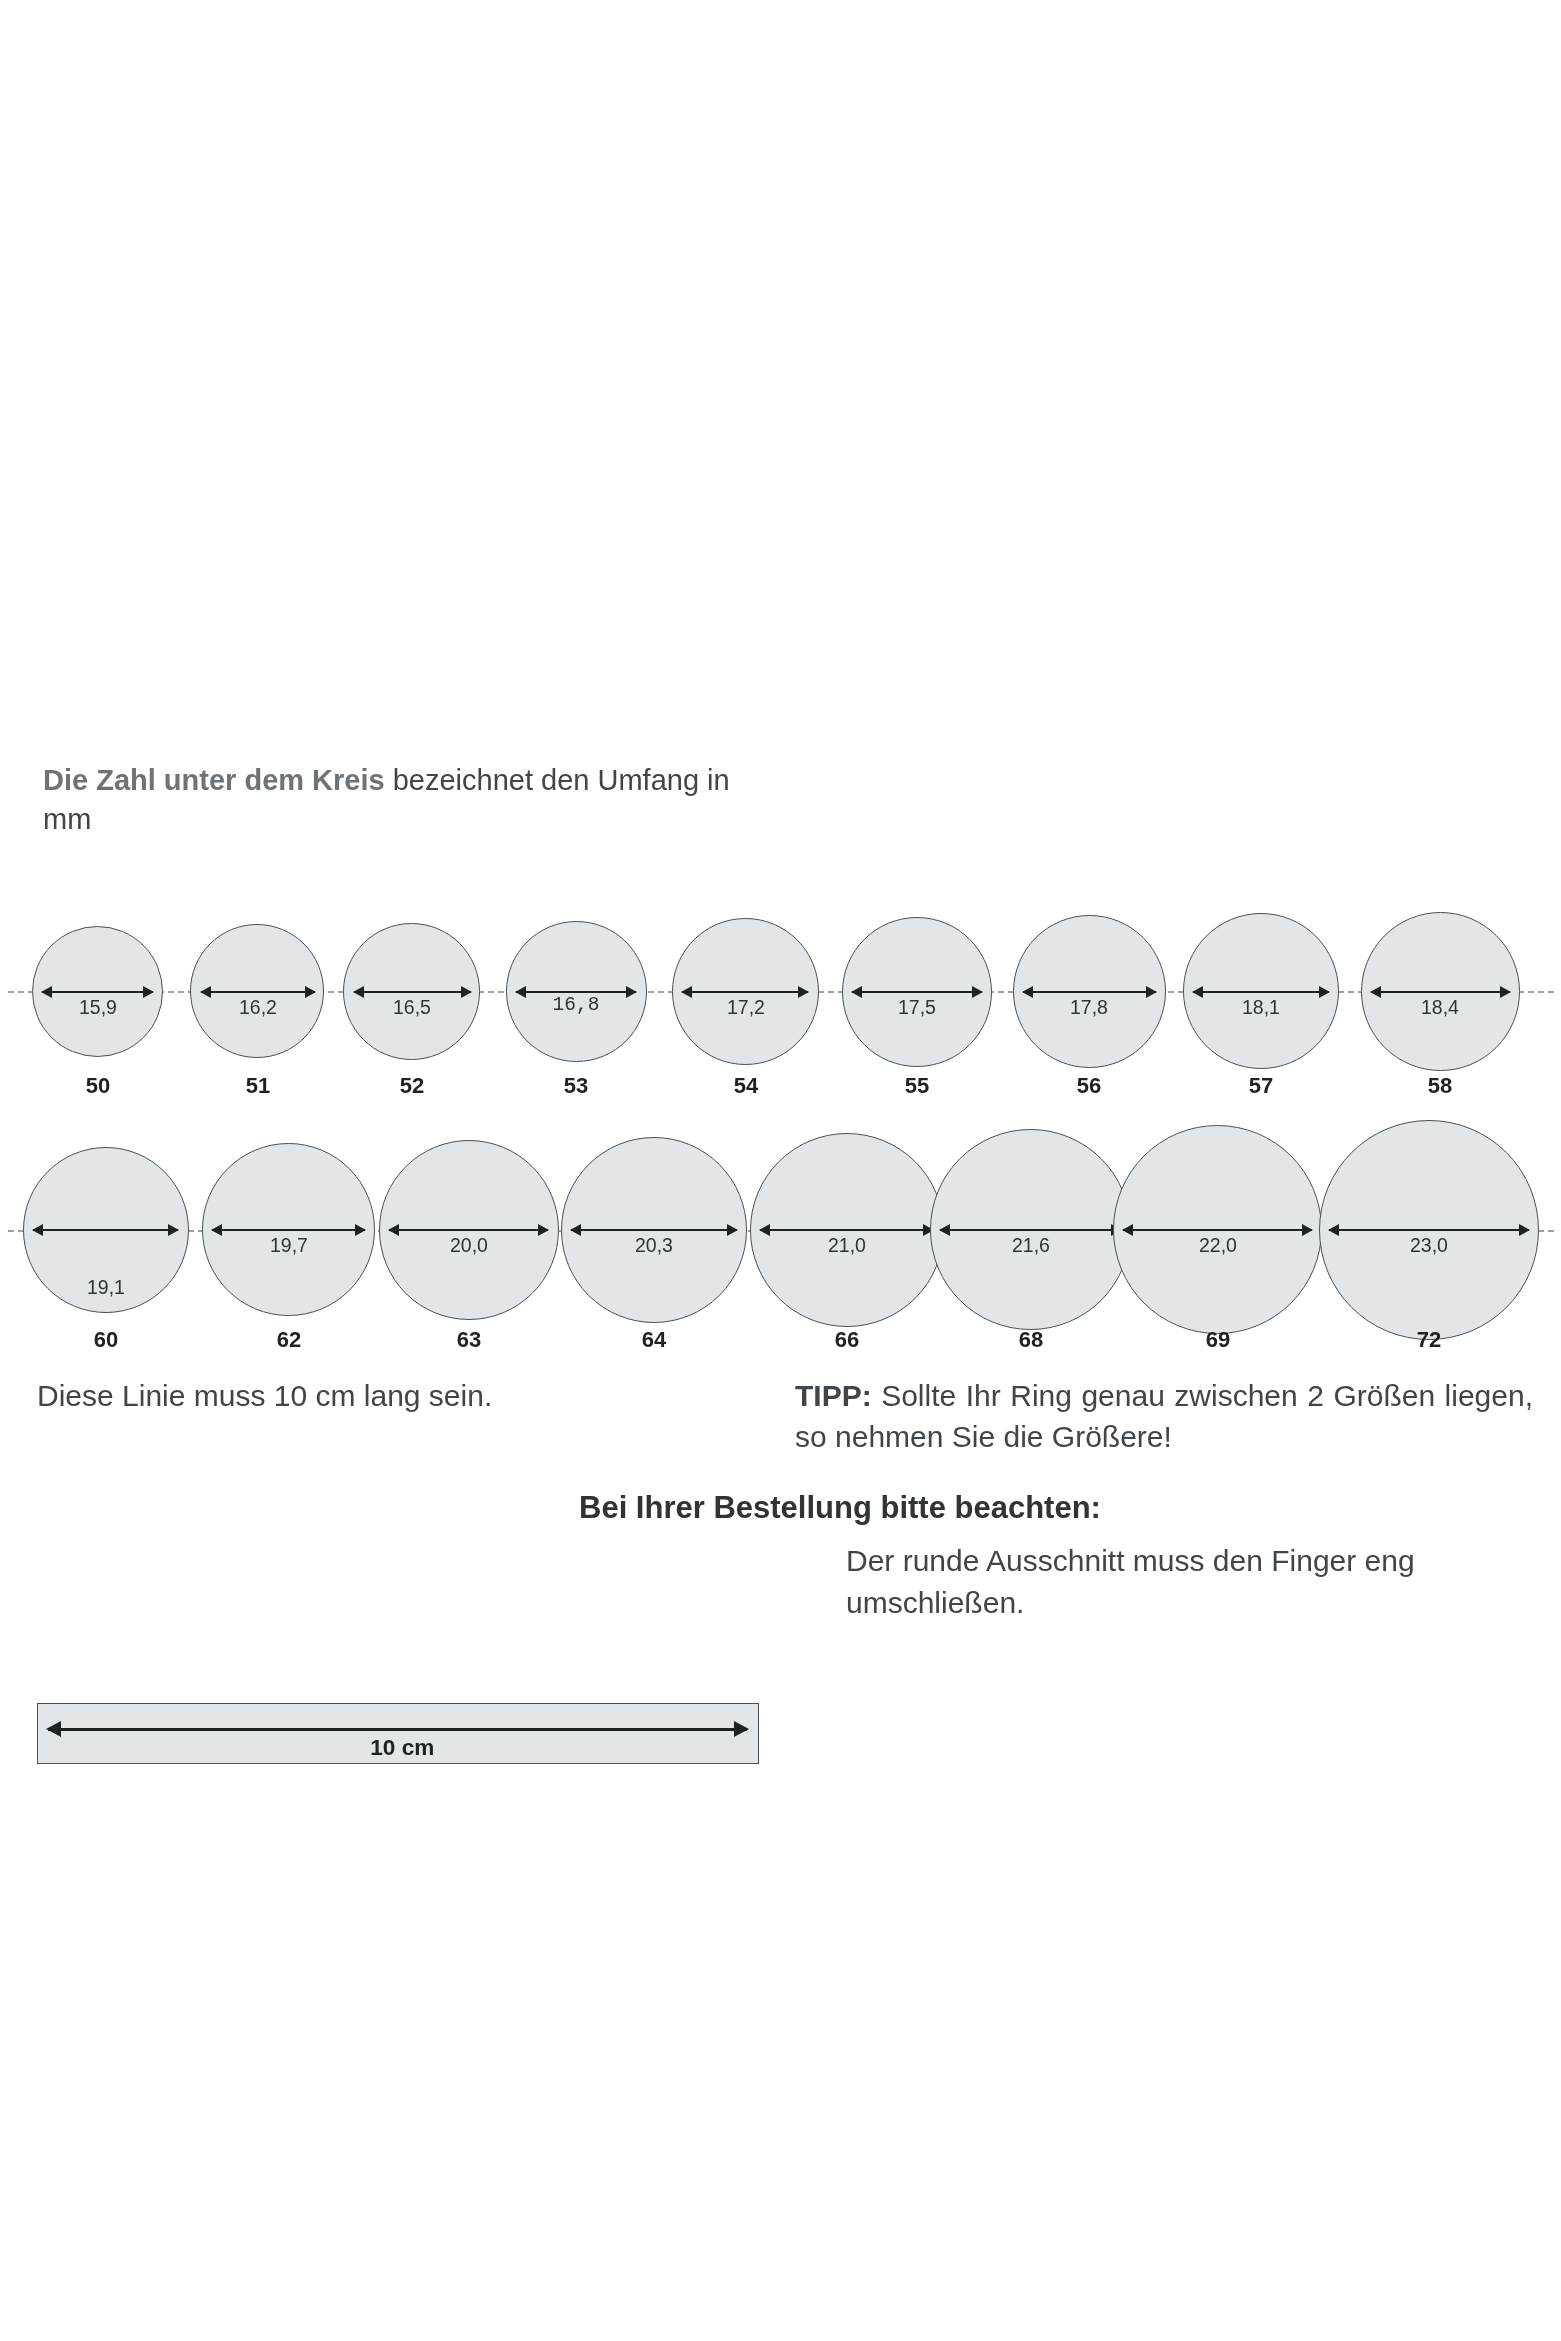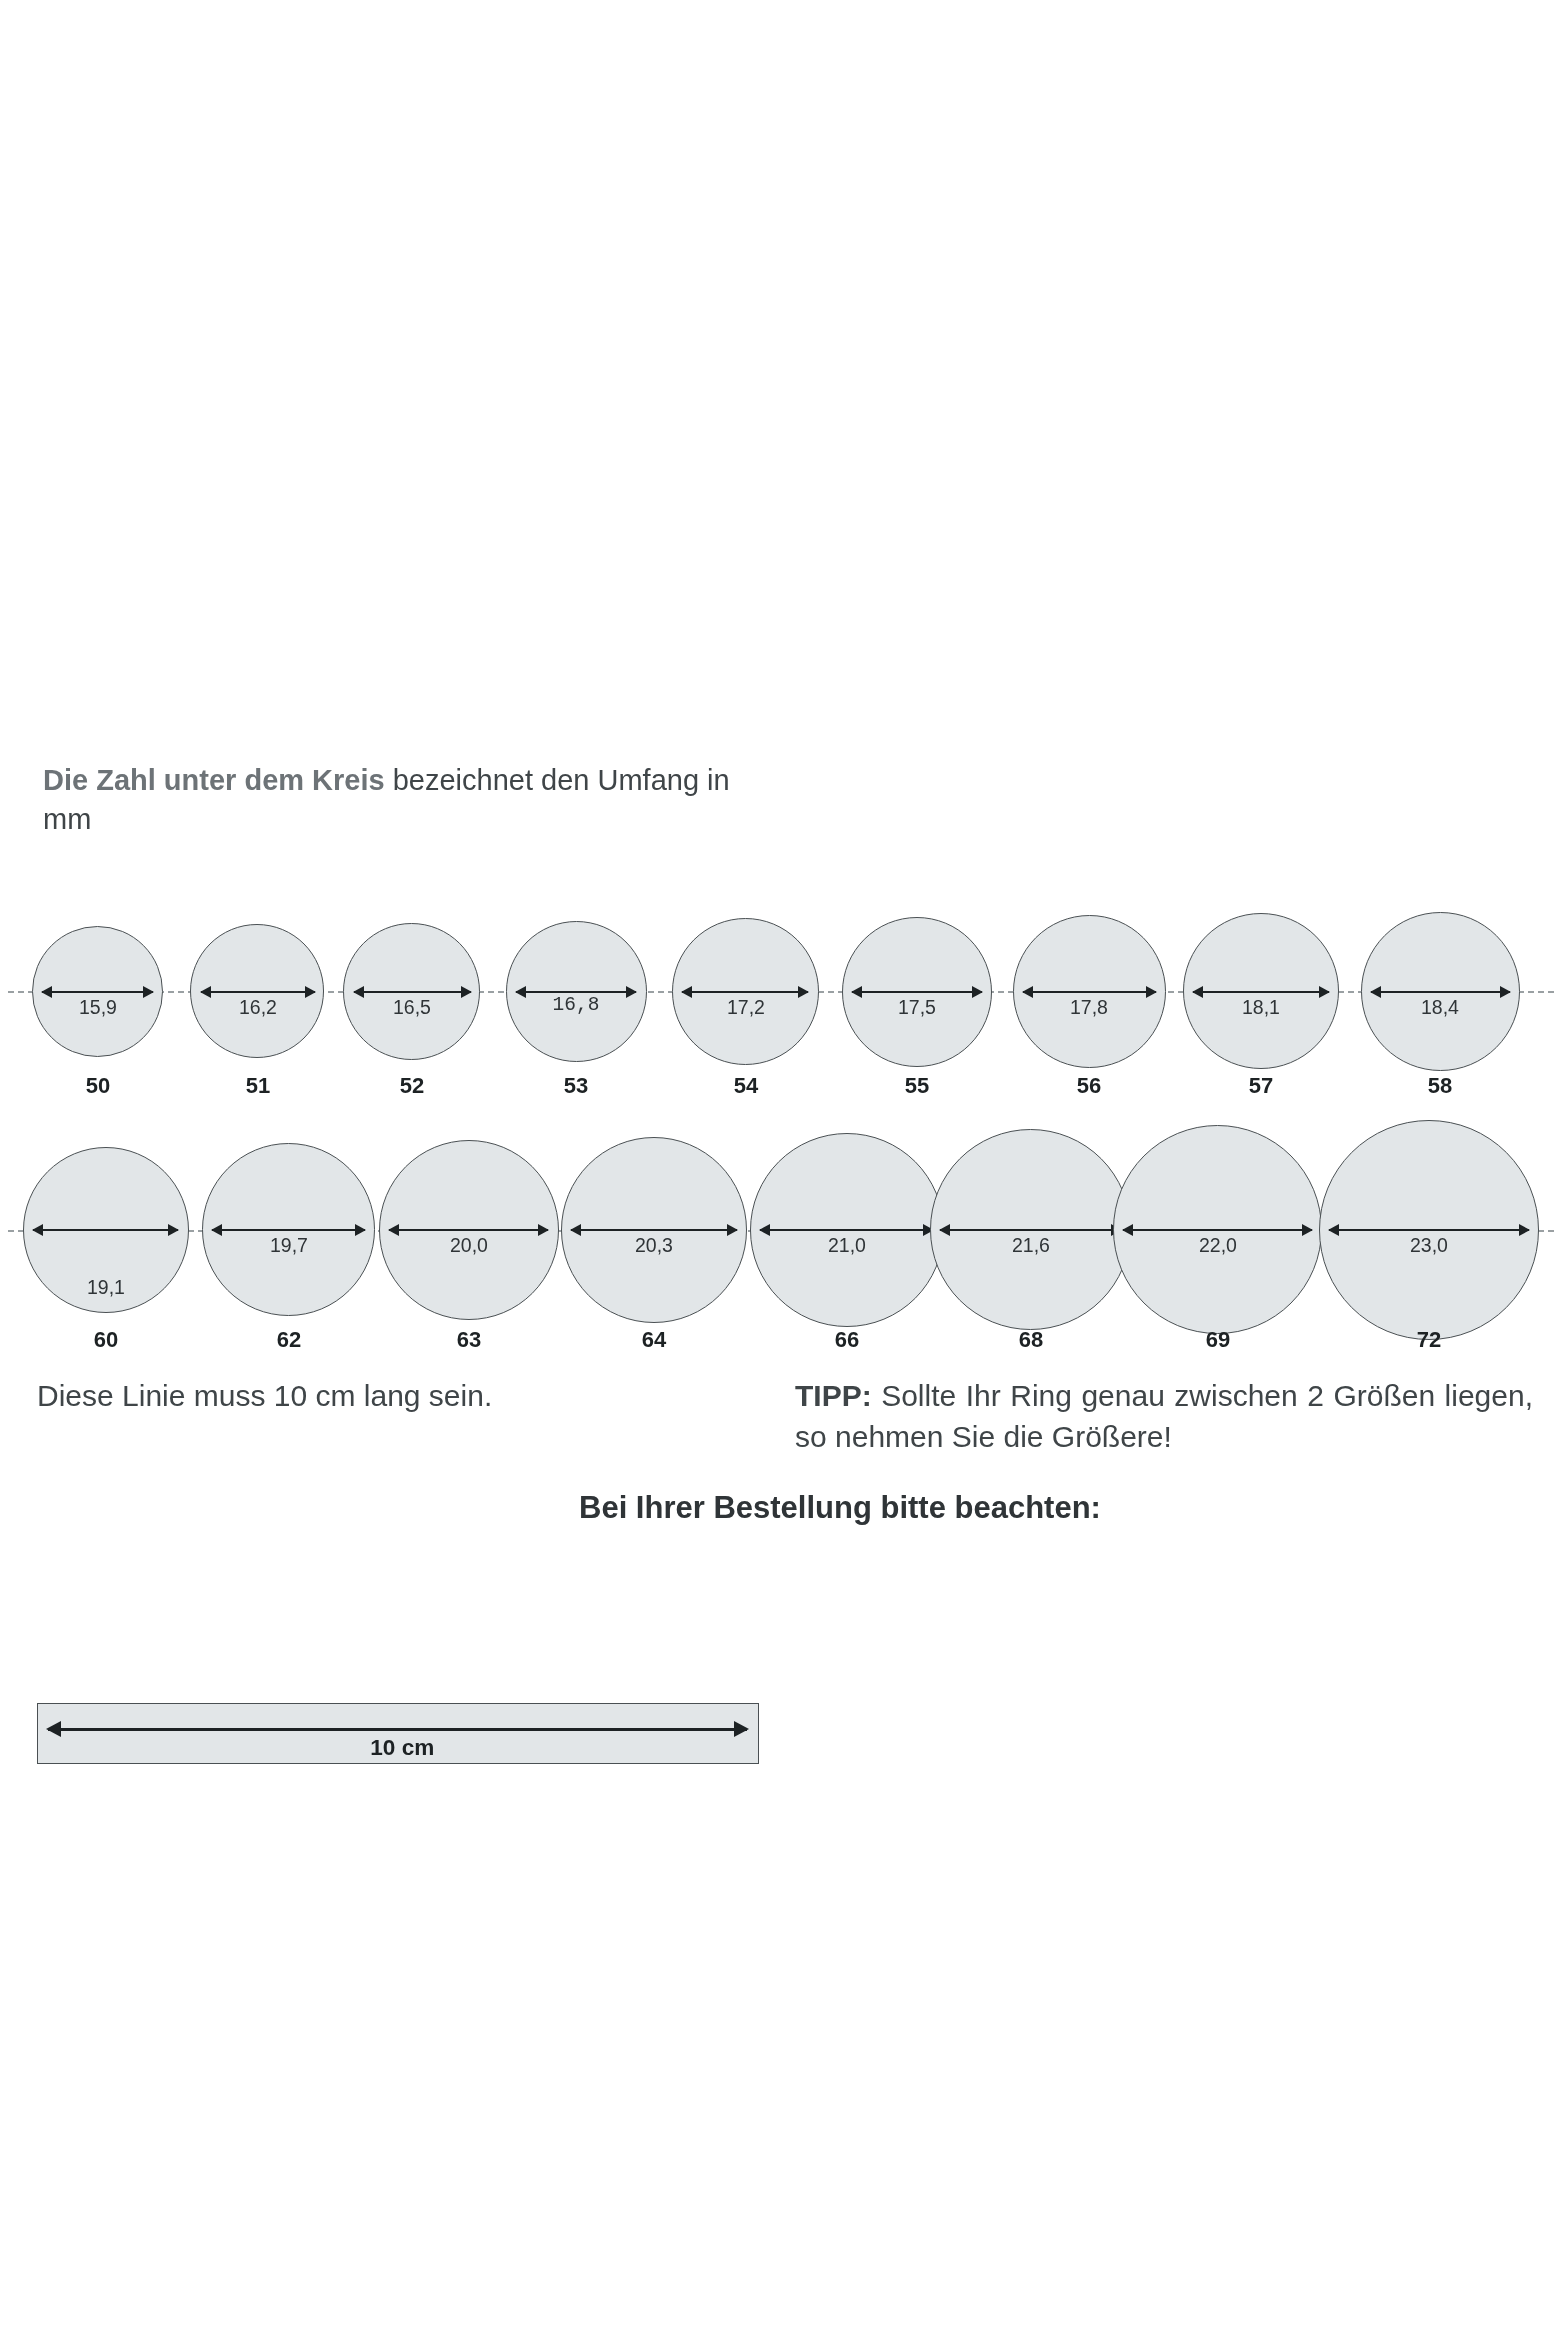--- a/index.html
+++ b/index.html
@@ -304,20 +304,21 @@
     <p>Diese Linie muss 10 cm lang sein.</p>
   </div>
 
   <div class="bottom-right">
     <div>
       <span class="tip-label">TIPP:</span><span> Sollte Ihr Ring genau zwischen 2 Größen liegen, so nehmen Sie die Größere!</span>
     </div>
     <div class="order-head">
       <span class="order-head-inner">Bei Ihrer Bestellung bitte beachten:</span>
     </div>
+    <div class="order-body">Der runde Ausschnitt muss den Finger eng umschließen.</div>
   </div>
 
   <div class="ruler"></div>
   <div class="ruler-arrow"></div>
   <div class="ruler-label">10 cm</div>
 
 </div>
 
 
 </body></html>

